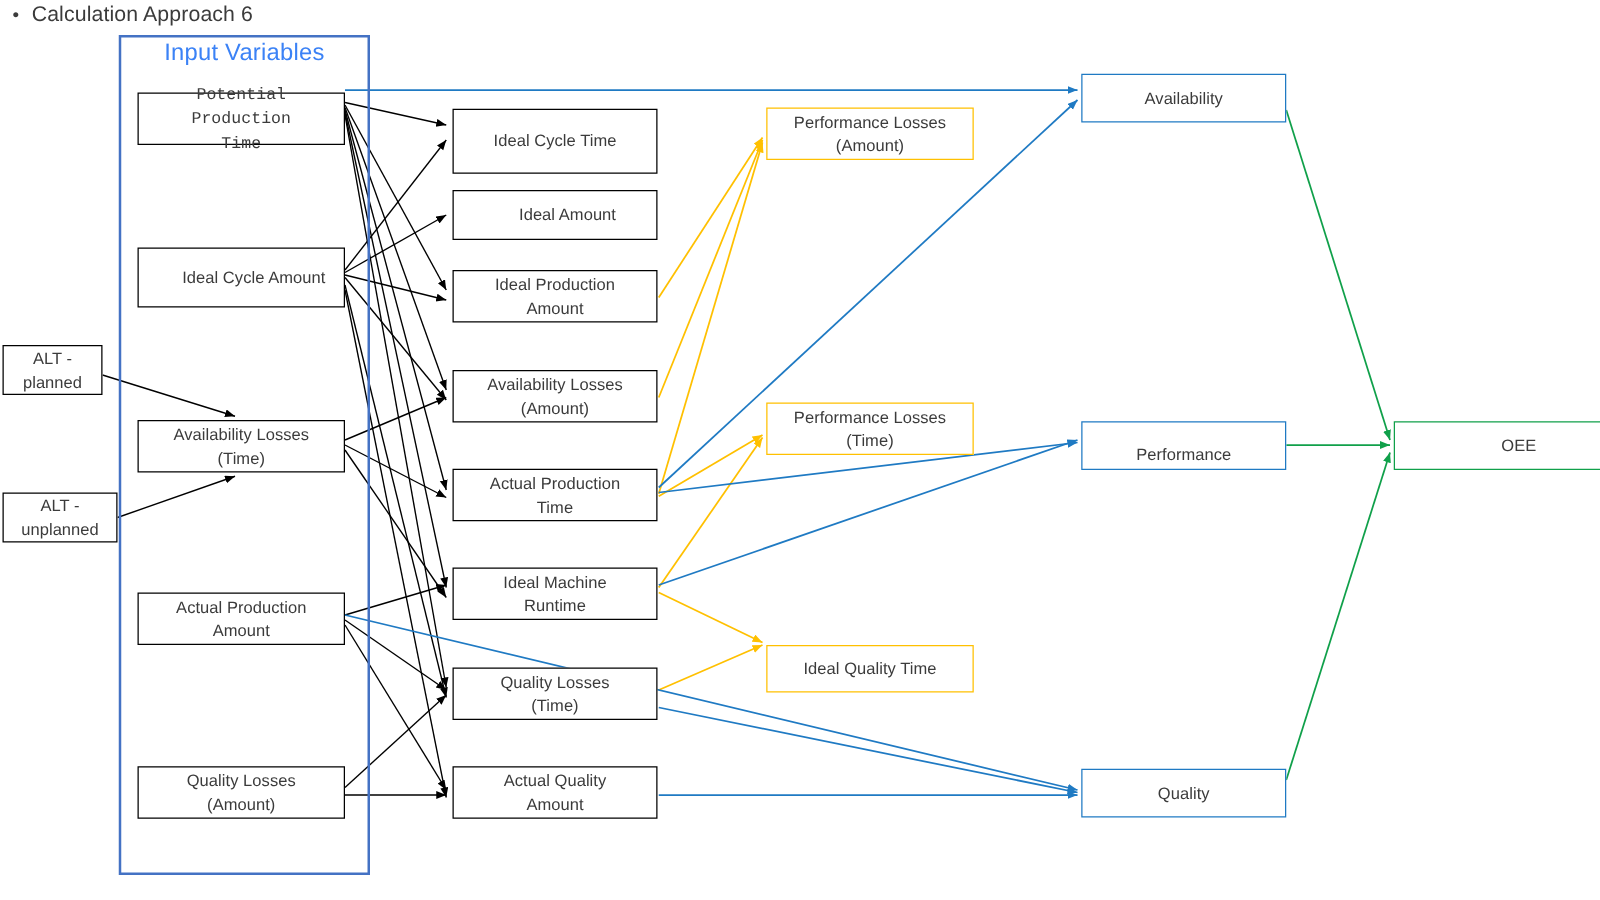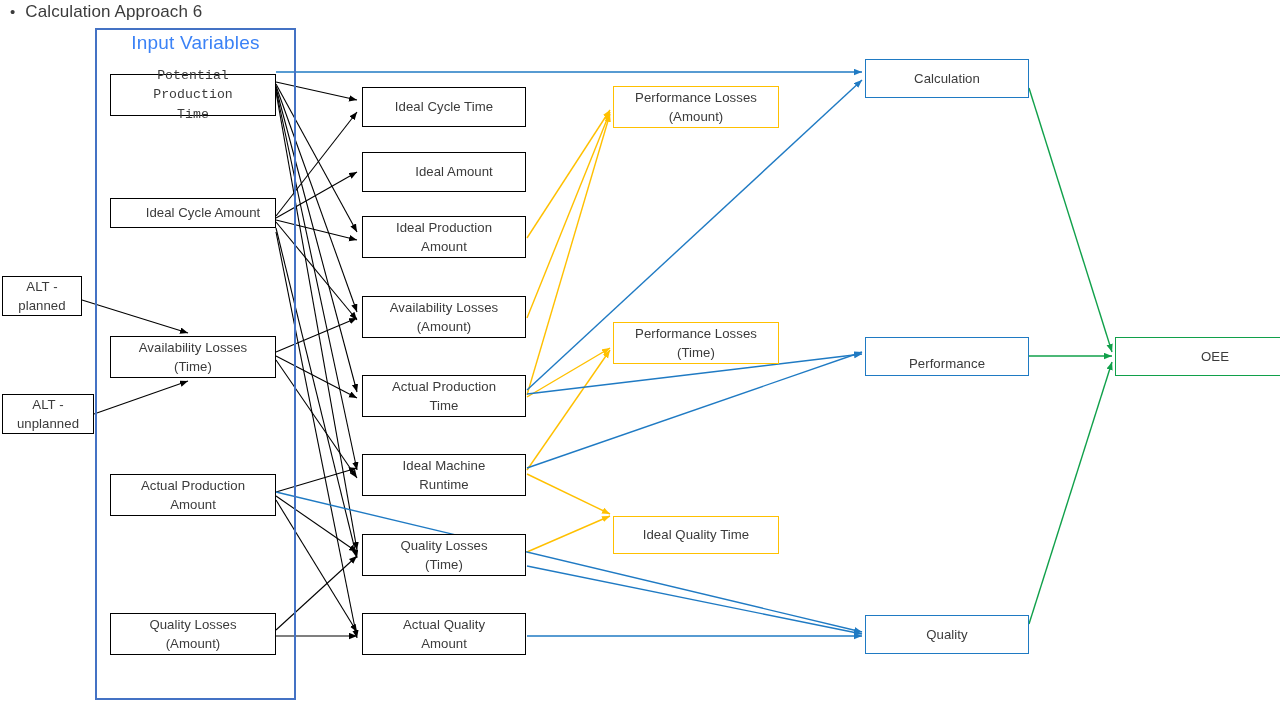--- a/index.html
+++ b/index.html
@@ -169,36 +169,36 @@
 planned</span>
       </div>
       <div class="node black" style="left: 2px; top: 394px; width: 92px; height: 40px;">
         <span style="white-space: pre-line;">ALT -
 unplanned</span>
       </div>
       <div class="node black" style="left: 110px; top: 74px; width: 166px; height: 42px; font-family: Liberation Mono, monospace;">
         <span style="white-space: pre-line;">Potential Production
 Time</span>
       </div>
-      <div class="node black" style="left: 110px; top: 198px; width: 166px; height: 30px; padding-left: 24px;">
+      <div class="node black" style="left: 110px; top: 198px; width: 166px; height: 48px; padding-left: 24px;">
         <span style="white-space: pre-line;">Ideal Cycle Amount</span>
       </div>
       <div class="node black" style="left: 110px; top: 336px; width: 166px; height: 42px;">
         <span style="white-space: pre-line;">Availability Losses
 (Time)</span>
       </div>
       <div class="node black" style="left: 110px; top: 474px; width: 166px; height: 42px;">
         <span style="white-space: pre-line;">Actual Production
 Amount</span>
       </div>
       <div class="node black" style="left: 110px; top: 613px; width: 166px; height: 42px;">
         <span style="white-space: pre-line;">Quality Losses
 (Amount)</span>
       </div>
-      <div class="node black" style="left: 362px; top: 87px; width: 164px; height: 40px;">
+      <div class="node black" style="left: 362px; top: 87px; width: 164px; height: 52px;">
         <span style="white-space: pre-line;">Ideal Cycle Time</span>
       </div>
       <div class="node black" style="left: 362px; top: 152px; width: 164px; height: 40px;">
         <span style="white-space: pre-line; margin-left: 20px;">Ideal Amount</span>
       </div>
       <div class="node black" style="left: 362px; top: 216px; width: 164px; height: 42px; text-align: center;">
         <span style="white-space: pre-line;">Ideal Production
 Amount</span>
       </div>
       <div class="node black" style="left: 362px; top: 296px; width: 164px; height: 42px;">
@@ -226,21 +226,21 @@
 (Amount)</span>
       </div>
       <div class="node amber" style="left: 613px; top: 322px; width: 166px; height: 42px;">
         <span style="white-space: pre-line;">Performance  Losses
 (Time)</span>
       </div>
       <div class="node amber" style="left: 613px; top: 516px; width: 166px; height: 38px;">
         <span style="white-space: pre-line;">Ideal Quality Time</span>
       </div>
       <div class="node blue" style="left: 865px; top: 59px; width: 164px; height: 39px;">
-        <span style="white-space: pre-line;">Calculation</span>
+        <span style="white-space: pre-line;">Availability</span>
       </div>
       <div class="node blue" style="left: 865px; top: 337px; width: 164px; height: 39px; align-items: flex-end;">
         <span style="white-space: pre-line;">Performance</span>
       </div>
       <div class="node blue" style="left: 865px; top: 615px; width: 164px; height: 39px;">
         <span style="white-space: pre-line;">Quality</span>
       </div>
       <div class="node green" style="left: 1115px; top: 337px; width: 200px; height: 39px;">
         <span style="white-space: pre-line;">OEE</span>
       </div>

